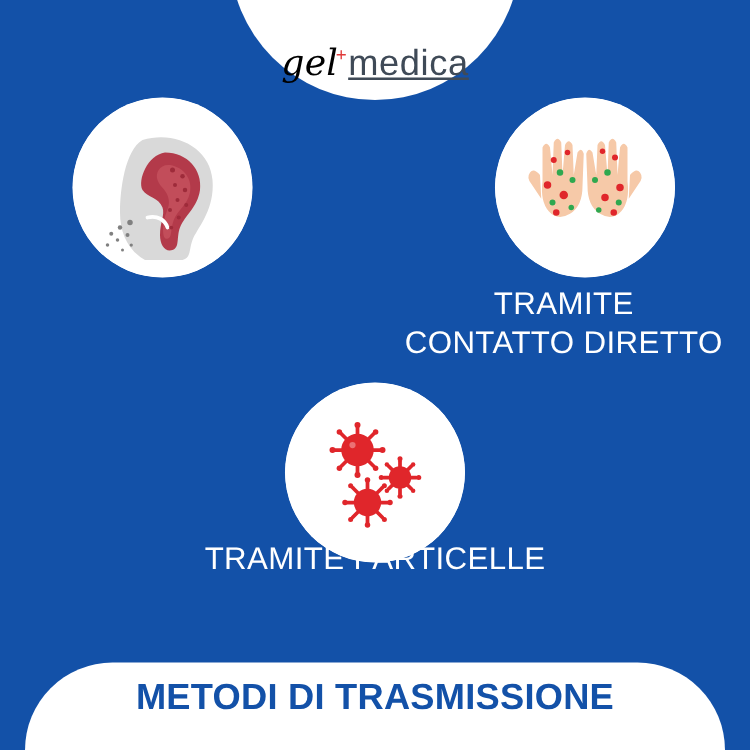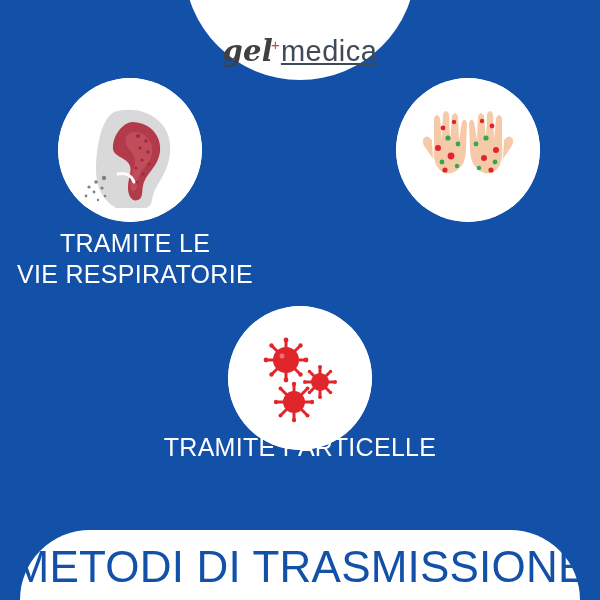--- a/index.html
+++ b/index.html
@@ -35,24 +35,24 @@
     justify-content: center;
     padding-bottom: 12px;
     box-sizing: border-box;
   }
   .logo {
     font-size: 29px;
     letter-spacing: .2px;
     white-space: nowrap;
   }
   .logo .gel {
-    color: #404040;
+    color: #000000;
     font-family: "DejaVu Serif", serif;
     font-style: italic;
-    font-weight: 700;
+    font-weight: 400;
   }
   .logo .plus {
     color: #e03a3a;
     font-size: 15px;
     vertical-align: super;
     font-family: "Liberation Sans", sans-serif;
     margin: 0 1px 0 -2px;
   }
   .logo .medica {
     color: #3f4a57;
@@ -98,22 +98,22 @@
     background: #ffffff;
     border-radius: 70px 70px 0 0;
     display: flex;
     align-items: flex-start;
     justify-content: center;
     padding-top: 12px;
     box-sizing: border-box;
   }
   .bottom-title {
     color: #1351a8;
-    font-size: 44px;
-    font-weight: normal;
+    font-size: 29px;
+    font-weight: bold;
     letter-spacing: .2px;
     white-space: nowrap;
   }
   svg { display: block; }
 </style>
 </head>
 <body>
 
 <div id="poster">
 
@@ -151,22 +151,20 @@
         <circle cx="38" cy="104" r="1.8"></circle>
         <circle cx="31" cy="109" r="1.6"></circle>
         <circle cx="44" cy="110" r="1.6"></circle>
         <circle cx="36" cy="114" r="1.4"></circle>
         <circle cx="28" cy="118" r="1.4"></circle>
         <circle cx="47" cy="118" r="1.3"></circle>
         <circle cx="40" cy="122" r="1.2"></circle>
       </g>
     </svg>
   </div>
-  <div class="caption cap-resp">TRAMITE LE
-VIE RESPIRATORIE</div>
 
   <div class="circle c-hands">
     <svg width="144" height="144" viewBox="0 0 144 144">
       <circle cx="72" cy="72" r="72" fill="#ffffff"></circle>
 
       <g>
         <path d="M38 40 q3 -6 6 0 l2 22 1 -26 q3 -6 6 0 l1 26 2 -24 q3 -6 6 0 l1 24 3 -18 q3 -5 5 1 l-1 26 q0 16 -10 22 q-10 6 -17 -2 q-7 -8 -5 -24 Z" fill="#f6c9a8"></path>
         <path d="M36 62 q-5 -6 -8 -2 q-3 4 1 9 l8 12" fill="#f6c9a8"></path>
       </g>
 
@@ -193,20 +191,22 @@
         <circle cx="62" cy="66" r="2.4"></circle>
         <circle cx="46" cy="84" r="2.4"></circle>
         <circle cx="61" cy="88" r="2.2"></circle>
         <circle cx="90" cy="60" r="2.6"></circle>
         <circle cx="80" cy="66" r="2.4"></circle>
         <circle cx="99" cy="84" r="2.4"></circle>
         <circle cx="83" cy="90" r="2.2"></circle>
       </g>
     </svg>
   </div>
+  <div class="caption cap-hands">TRAMITE
+CONTATTO DIRETTO</div>
 
   <div class="circle c-part">
     <svg width="144" height="144" viewBox="0 0 144 144">
       <circle cx="72" cy="72" r="72" fill="#ffffff"></circle>
       <g stroke="#e0262b" stroke-width="3" fill="#e0262b" stroke-linecap="round">
 
         <g>
           <circle cx="58" cy="54" r="13" stroke="none"></circle>
           <line x1="58" y1="36" x2="58" y2="42"></line>
           <line x1="58" y1="66" x2="58" y2="72"></line>

